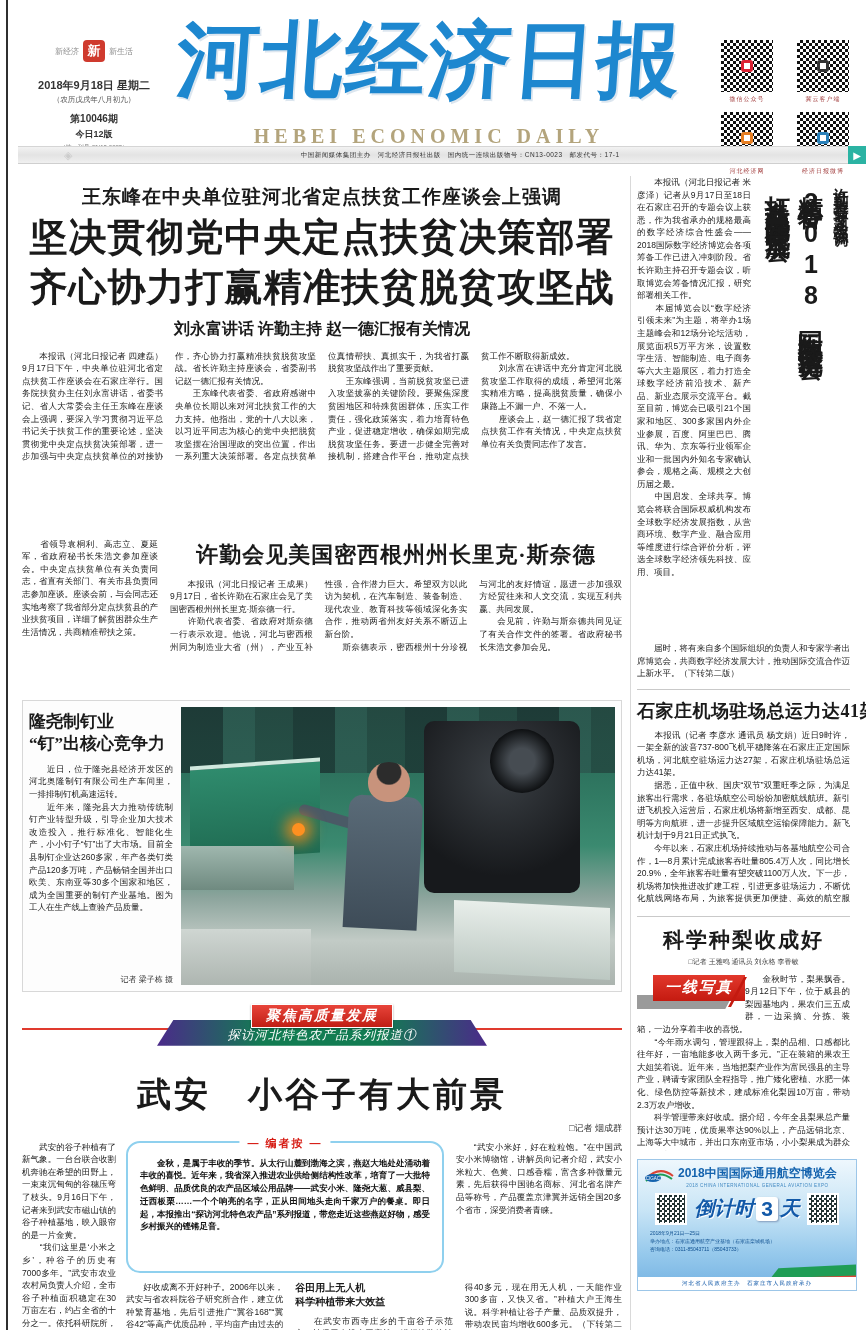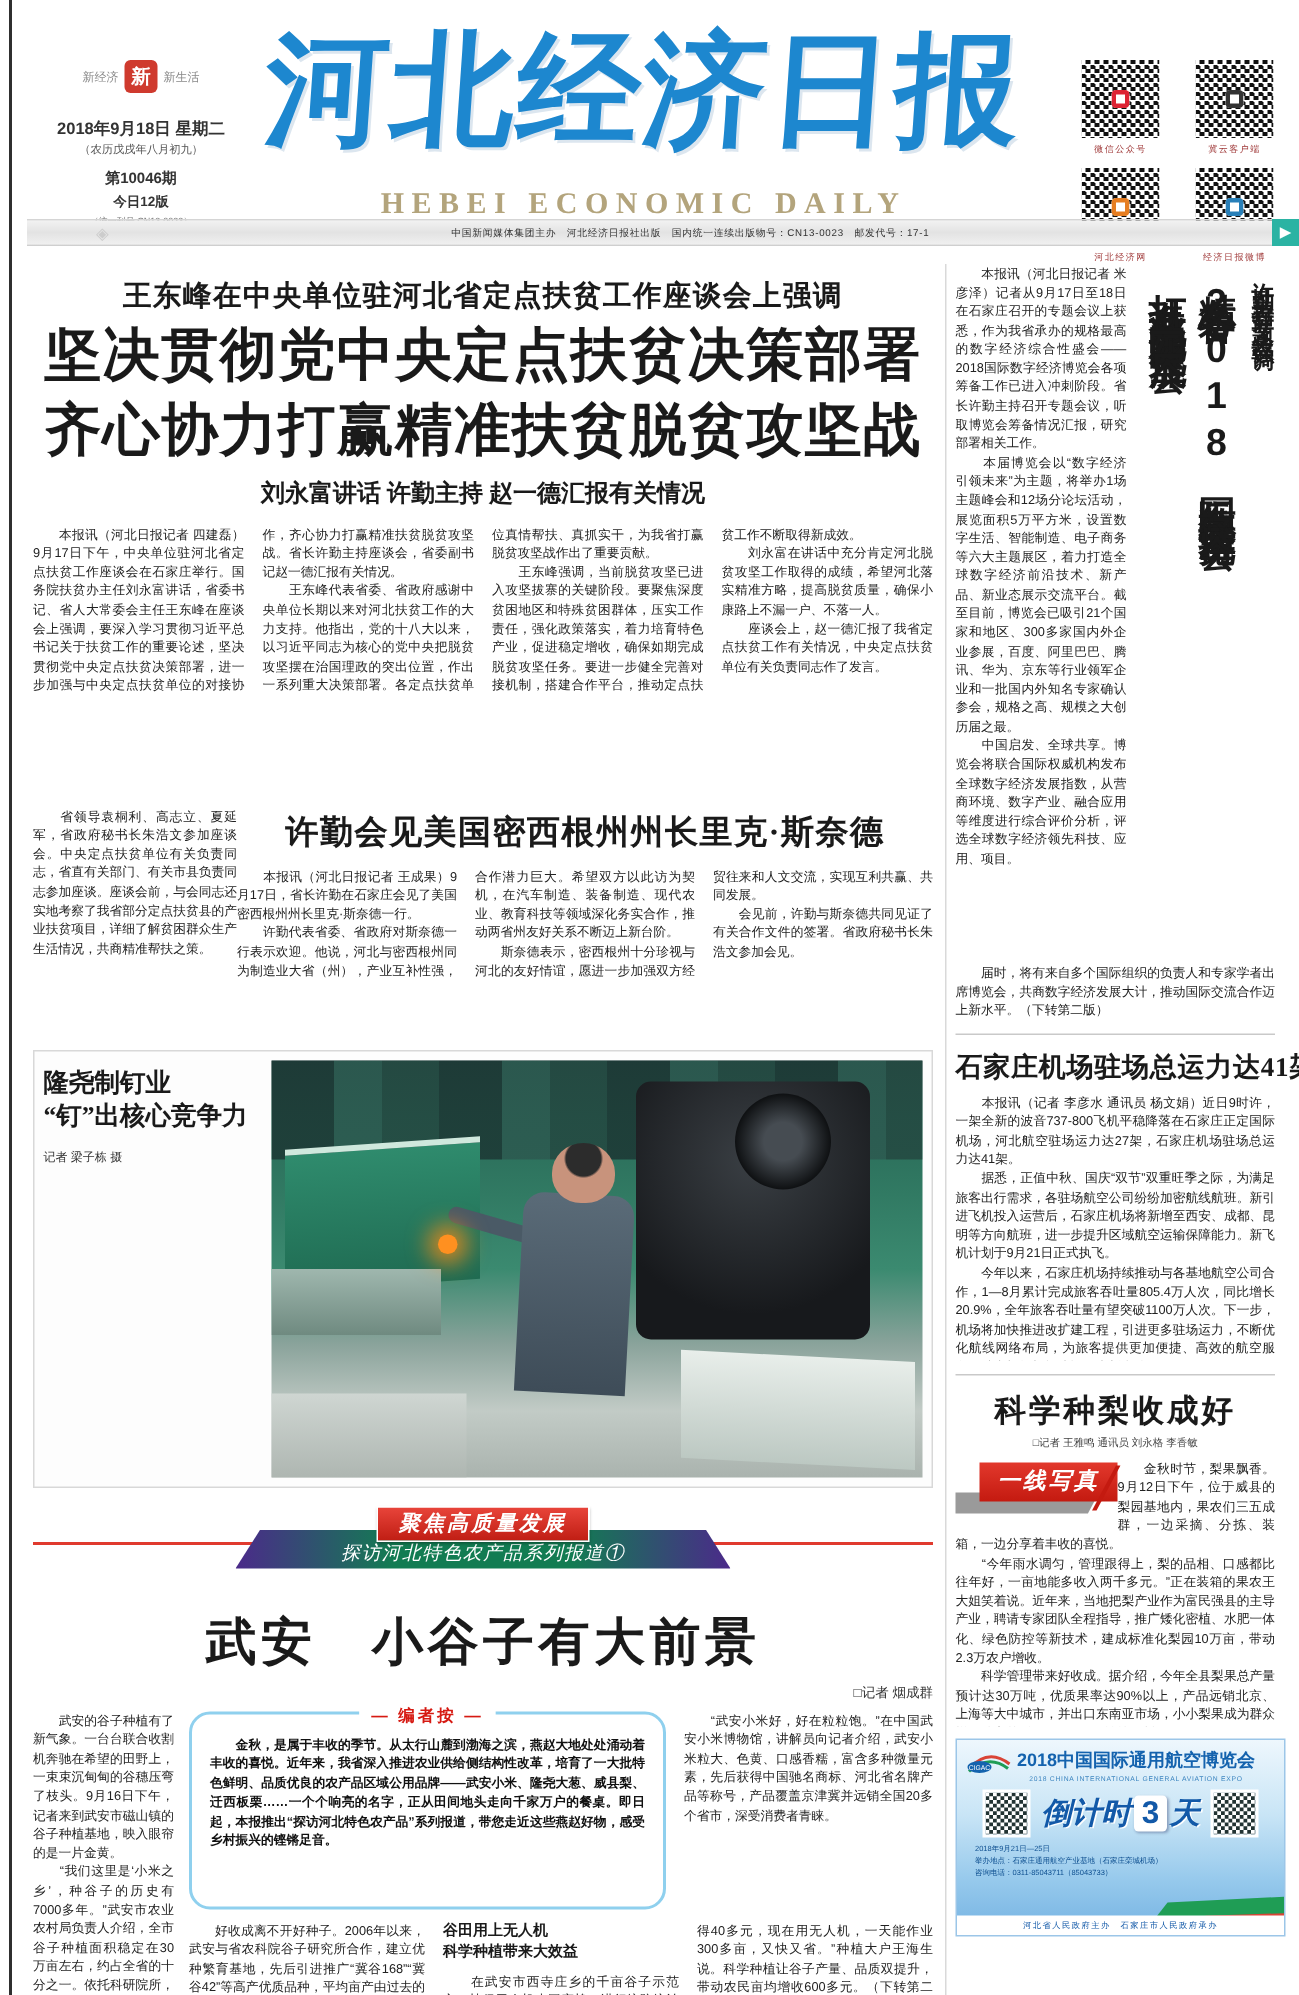--- a/index.html
+++ b/index.html
@@ -40,31 +40,31 @@
   .right-col{width:220px;margin-left:8px;padding-left:6px;border-left:1px solid #d9d9d9;}
 
   
   .lead-kicker{text-align:center;font-size:19px;font-weight:bold;margin-top:8px;letter-spacing:1px;}
   .lead-h1{text-align:center;font-size:38px;font-weight:900;letter-spacing:1px;line-height:1.22;margin-top:4px;white-space:nowrap;}
   .lead-byline{text-align:center;font-size:16px;font-weight:bold;margin:8px 0 10px;font-family:"Liberation Serif",serif;}
   .lead-body{column-count:4;column-gap:12px;height:178px;}
 
   
   .meeting-row{display:flex;margin-top:10px;}
-  .meeting-side{width:136px;height:150px;}
+  .meeting-side{width:136px;height:150px;margin-right:12px;}
   .meeting-main{flex:1;}
   .meeting-title{text-align:center;font-size:22px;font-weight:bold;font-family:"Liberation Serif",serif;letter-spacing:1px;margin:2px 0 8px;}
   .meeting-body{column-count:3;column-gap:12px;height:112px;}
 
   
   .photo-section{margin-top:10px;border:1px solid #d8d8d8;padding:6px;display:flex;height:292px;background:#fdfdfd;}
   .nails-col{width:152px;padding-right:8px;display:flex;flex-direction:column;}
   .nails-title{font-size:17px;font-weight:bold;font-family:"Liberation Serif",serif;line-height:1.3;margin:4px 0 8px;}
   .nails-body{flex:1;}
-  .nails-credit{text-align:left;font-size:8px;color:#333;margin-top:3px;}
+  .nails-credit{text-align:right;font-size:8px;color:#333;margin-top:3px;}
   .photo{position:relative;flex:1;overflow:hidden;background:linear-gradient(180deg,#25413e 0%,#2a6a58 14%,#317a63 32%,#3b8a70 50%,#8aa39b 68%,#c2cbc6 84%,#aab3ae 100%);}
   .ph{position:absolute;}
   .ph-top{top:0;left:0;right:0;height:24%;background:repeating-linear-gradient(90deg,#1d3a36 0 42px,#2c5a50 42px 74px,#244a42 74px 112px);opacity:.9;}
   .ph-mach1{left:2%;top:20%;width:30%;height:34%;background:linear-gradient(180deg,#2f8b6d,#1f6b52);border-top:4px solid #cfe8dd;transform:skewY(-4deg);}
   .ph-mach2{left:0;top:50%;width:26%;height:16%;background:linear-gradient(180deg,#9fb7ae,#6f8a80);}
   .ph-floor{left:0;bottom:0;width:30%;height:20%;background:linear-gradient(180deg,#cfd6d2,#aeb6b1);}
   .ph-equip{right:8%;top:5%;width:36%;height:62%;background:radial-gradient(circle at 50% 30%,#3a3f44,#17191c 72%);border-radius:10px;}
   .ph-reel{right:14%;top:8%;width:64px;height:64px;border-radius:50%;background:radial-gradient(circle,#464c52 28%,#0f1113 70%);}
   .ph-table{right:1%;bottom:3%;width:36%;height:26%;background:linear-gradient(180deg,#e8eeea,#bcc8c2);transform:skewY(3deg);}
   .ph-torso{left:38%;top:32%;width:17%;height:48%;background:linear-gradient(180deg,#5a6b78,#3e4c58);border-radius:14px 14px 0 0;transform:rotate(3deg);}
@@ -202,20 +202,22 @@
 　　会见前，许勤与斯奈德共同见证了有关合作文件的签署。省政府秘书长朱浩文参加会见。</div>
         </div>
       </div>
 
       <div class="photo-section">
         <div class="nails-col">
           <div class="nails-title">
             <div>隆尧制钉业</div>
             <div>“钉”出核心竞争力</div>
           </div>
+          <div class="nails-body jtext preline clip">　　近日，位于隆尧县经济开发区的河北奥隆制钉有限公司生产车间里，一排排制钉机高速运转。
+　　近年来，隆尧县大力推动传统制钉产业转型升级，引导企业加大技术改造投入，推行标准化、智能化生产，小小钉子“钉”出了大市场。目前全县制钉企业达260多家，年产各类钉类产品120多万吨，产品畅销全国并出口欧美、东南亚等30多个国家和地区，成为全国重要的制钉产业基地。图为工人在生产线上查验产品质量。</div>
           <div class="nails-credit">记者 梁子栋 摄</div>
         </div>
         <div class="photo">
           <div class="ph ph-top"></div>
           <div class="ph ph-mach1"></div>
           <div class="ph ph-mach2"></div>
           <div class="ph ph-floor"></div>
           <div class="ph ph-equip"></div>
           <div class="ph ph-reel"></div>
           <div class="ph ph-table"></div>

